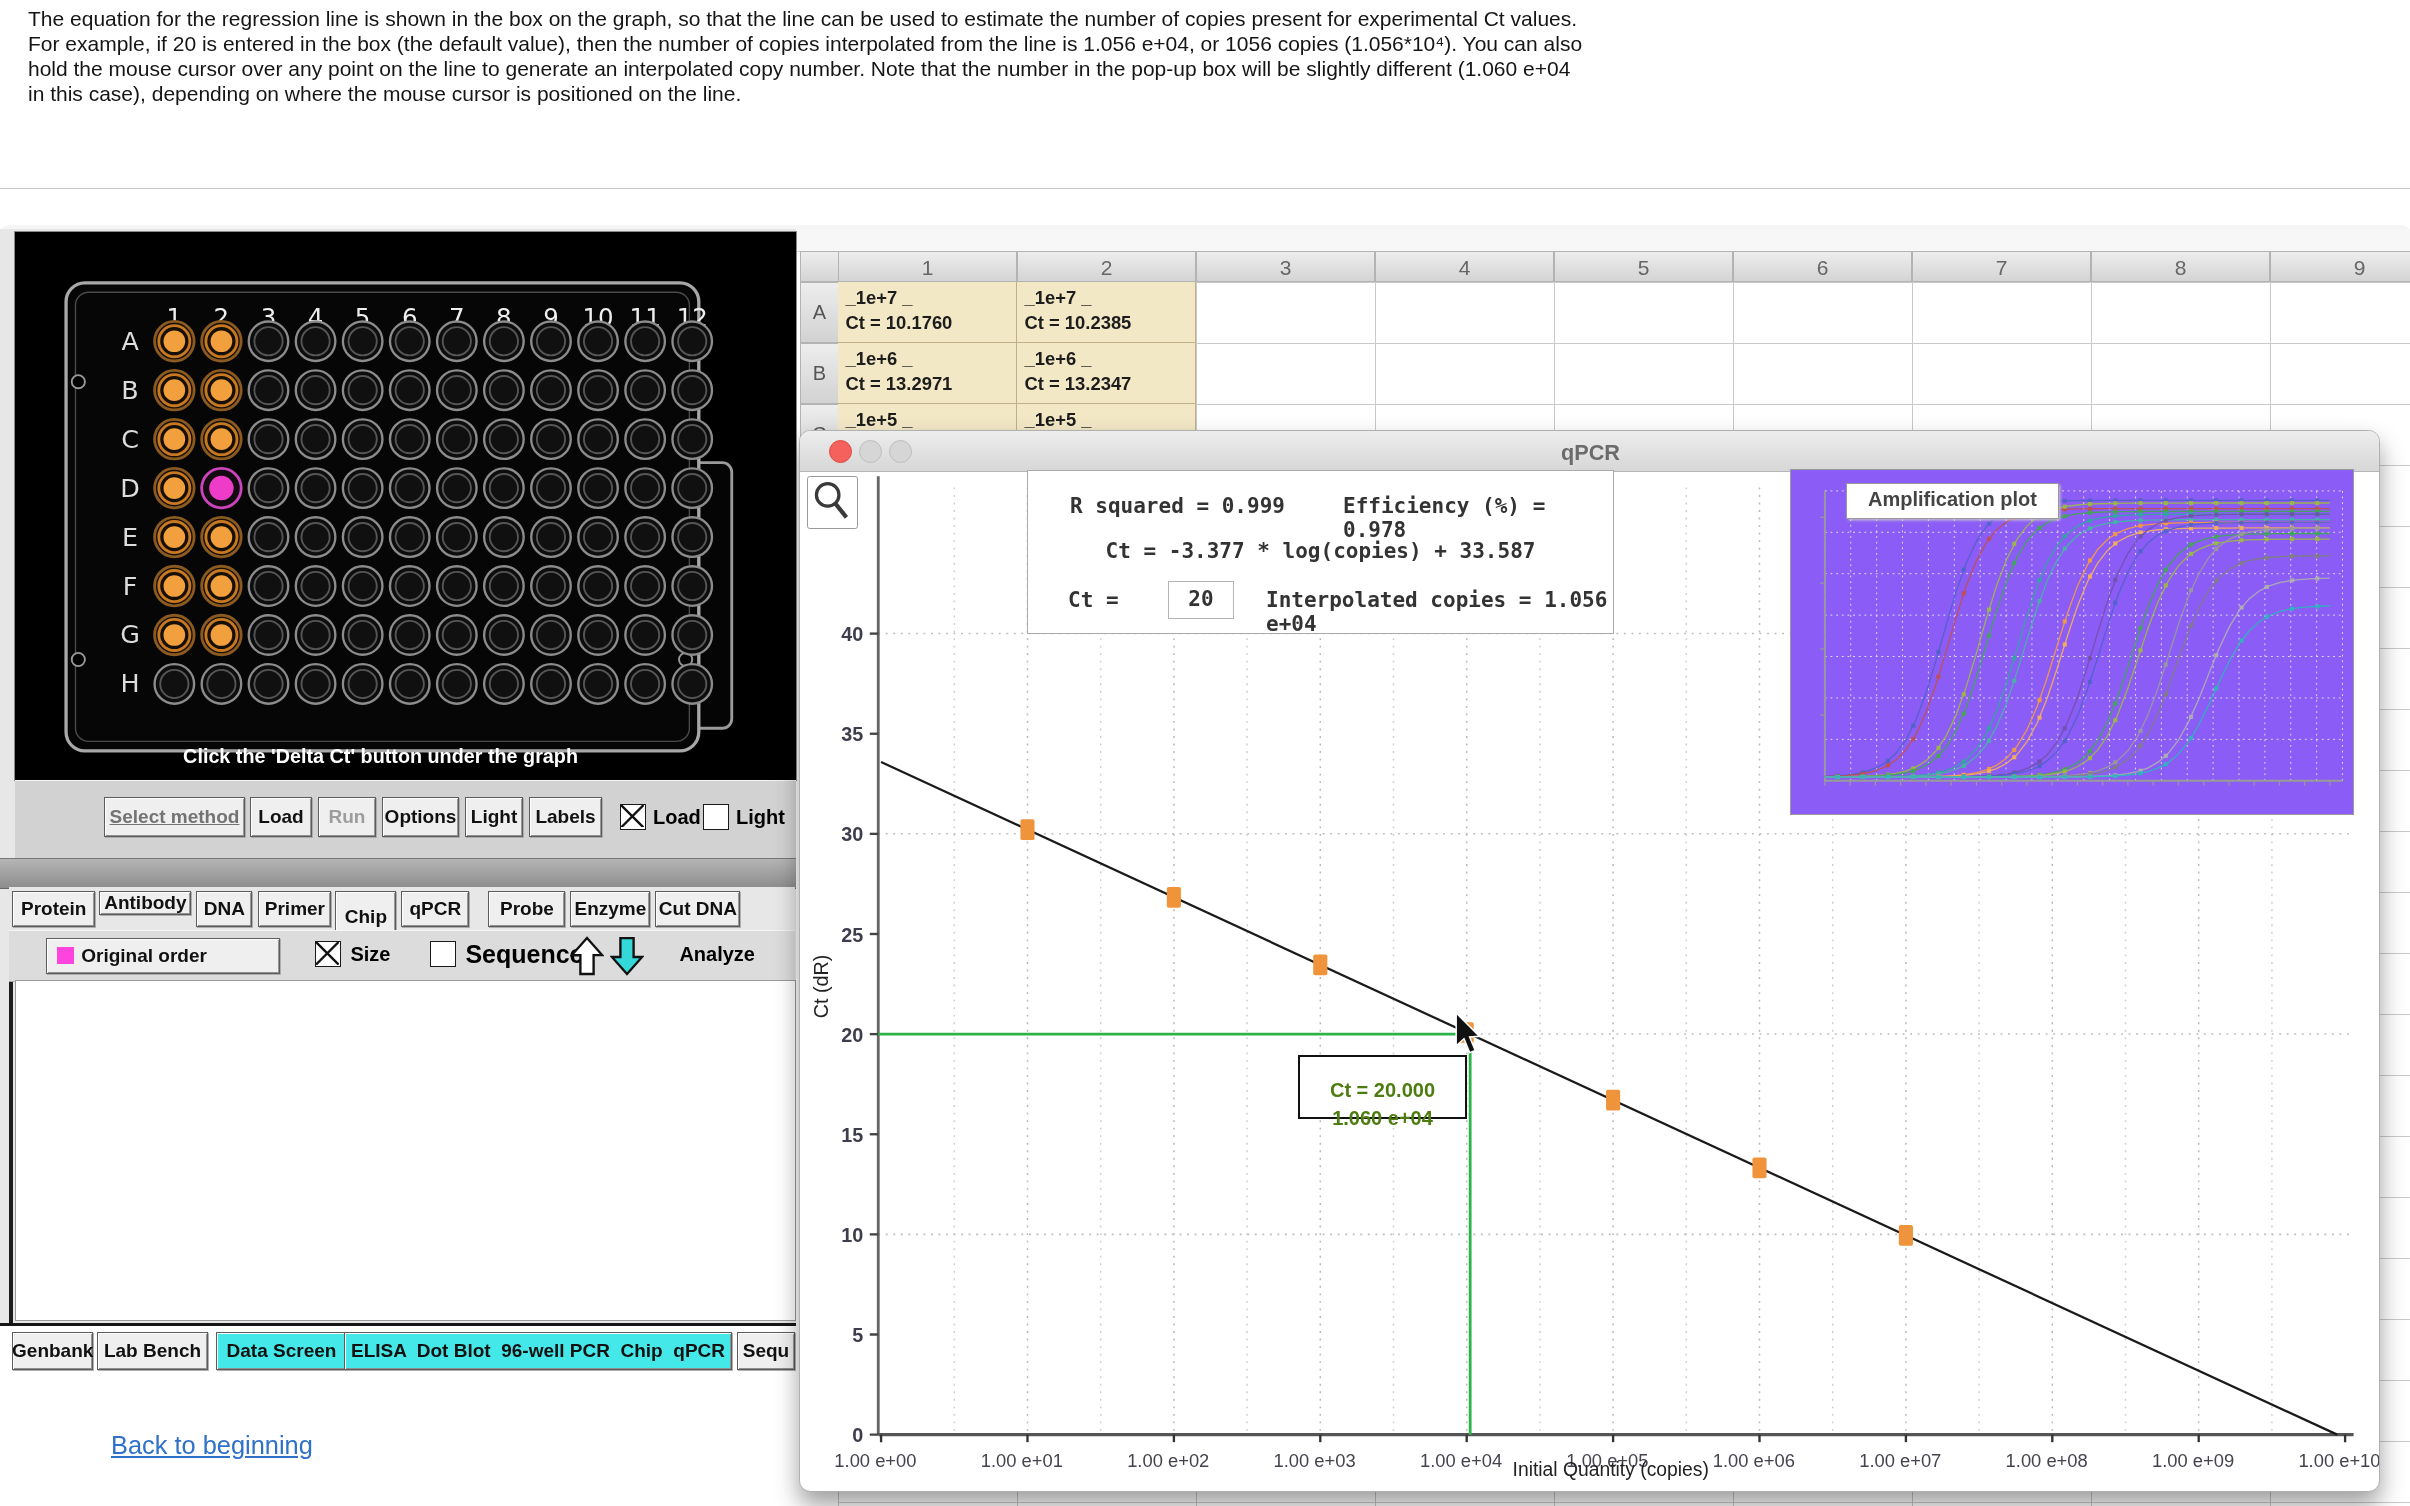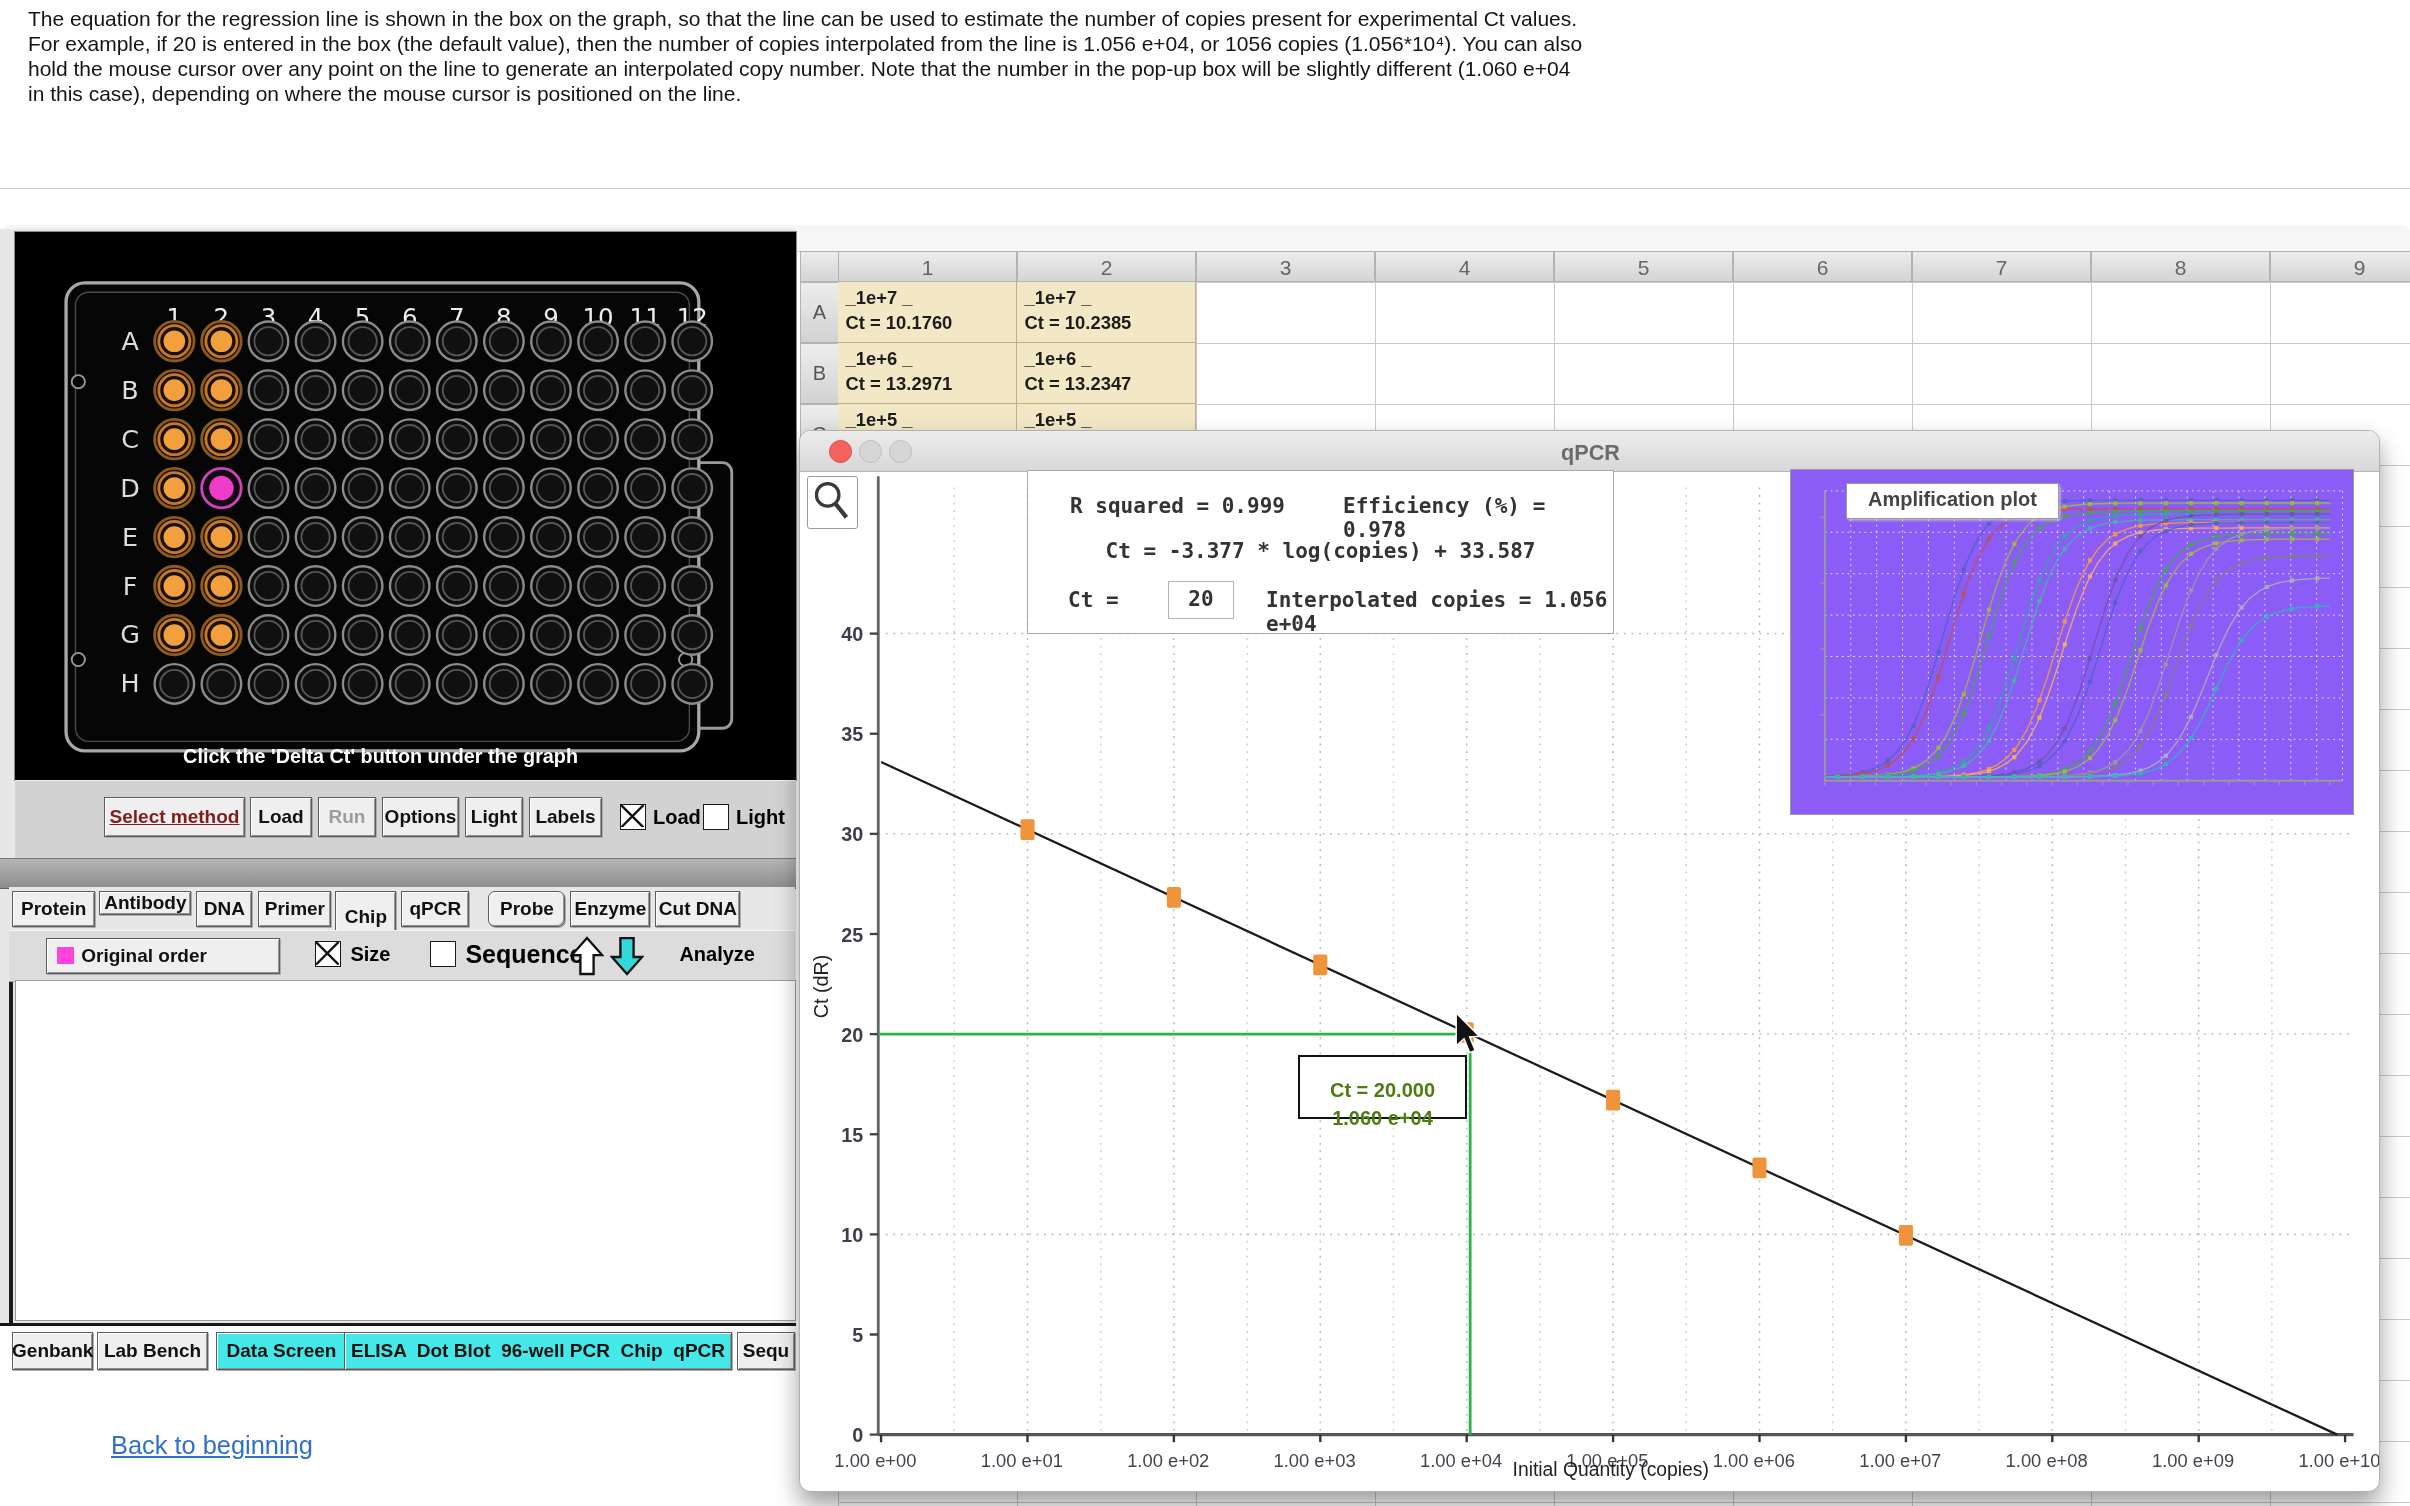--- a/index.html
+++ b/index.html
@@ -559,21 +559,21 @@
             <g>
               <circle cx="719" cy="480" r="21" fill="#0d0d0d" stroke="#8c8c8c" stroke-width="2.5"></circle>
               <circle cx="719" cy="480" r="15" fill="#101010" stroke="#565656" stroke-width="2"></circle>
             </g>
             <text x="388" y="564" text-anchor="middle" fill="#fff" font-size="21" font-weight="bold" font-family="Liberation Sans">Click the 'Delta Ct' button under the graph</text>
           </g>
         </svg>
     </div>
 
     <div class="abs" id="plate-strip" style="top:591px">
-      <div class="abs bevel" style="left:89px;top:16px;width:141px;height:40px;color:#7f1d1d;text-decoration:underline">Select method</div>
+      <div class="abs bevel" style="left:89px;top:16px;width:141px;height:40px;color:#737373;text-decoration:underline">Select method</div>
       <div class="abs bevel" style="left:235px;top:16px;width:62px;height:40px">Load</div>
       <div class="abs bevel" style="left:303px;top:16px;width:58px;height:40px;color:#9d9d9d">Run</div>
       <div class="abs bevel" style="left:367px;top:16px;width:77px;height:40px">Options</div>
       <div class="abs bevel" style="left:450px;top:16px;width:58px;height:40px">Light</div>
       <div class="abs bevel" style="left:514px;top:16px;width:73px;height:40px">Labels</div>
       <div class="abs cbx" style="left:605px;top:22.6px;width:26px;height:26px">
         <svg width="22.6" height="22.6" viewBox="0 0 24 24">
             <path d="M0,0 L24,24 M24,0 L0,24" stroke="#111" stroke-width="2.5"></path>
           </svg>
       </div>
@@ -585,21 +585,21 @@
     <div class="abs" id="dark-band" style="top:669px"></div>
     <div class="abs" id="left-border" style="top:698px"></div>
 
     <div class="abs" id="tabs-row" style="top:698px">
         <div class="abs bevel" style="left: 2.8px; top: 3.8px; width: 83px; height: 36px;">Protein</div>
         <div class="abs bevel" style="left: 90px; top: 3.8px; width: 92px; height: 24px;">Antibody</div>
         <div class="abs bevel" style="left: 187px; top: 3.8px; width: 56px; height: 36px;">DNA</div>
         <div class="abs bevel" style="left: 249px; top: 3.8px; width: 73px; height: 36px;">Primer</div>
         <div class="abs bevel" style="left: 326px; top: 3.8px; width: 61px; height: 52px; text-align: right;">Chip</div>
         <div class="abs bevel" style="left: 392px; top: 3.8px; width: 68px; height: 36px;">qPCR</div>
-        <div class="abs bevel" style="left: 479px; top: 3.8px; width: 77px; height: 36px; border-radius: 7px;">Probe</div>
+        <div class="abs bevel" style="left: 479px; top: 3.8px; width: 77px; height: 36px;">Probe</div>
         <div class="abs bevel" style="left: 561px; top: 3.8px; width: 80px; height: 36px;">Enzyme</div>
         <div class="abs bevel" style="left: 646px; top: 3.8px; width: 85px; height: 36px;">Cut DNA</div>
       </div>
 
     <div class="abs" id="order-bar" style="top:741px">
       <div class="abs bevel" style="left:37px;top:6.6px;width:234px;height:36px;justify-content:flex-start;padding-left:9.4px">
         <span id="order-swatch" style="display: inline-block; width: 17px; height: 17px; margin-right: 7.5px; background: rgb(255, 68, 221);"></span>
         <span>Original order</span>
       </div>
       <div class="abs cbx" style="left:306px;top:10.4px;width:26px;height:26px">

